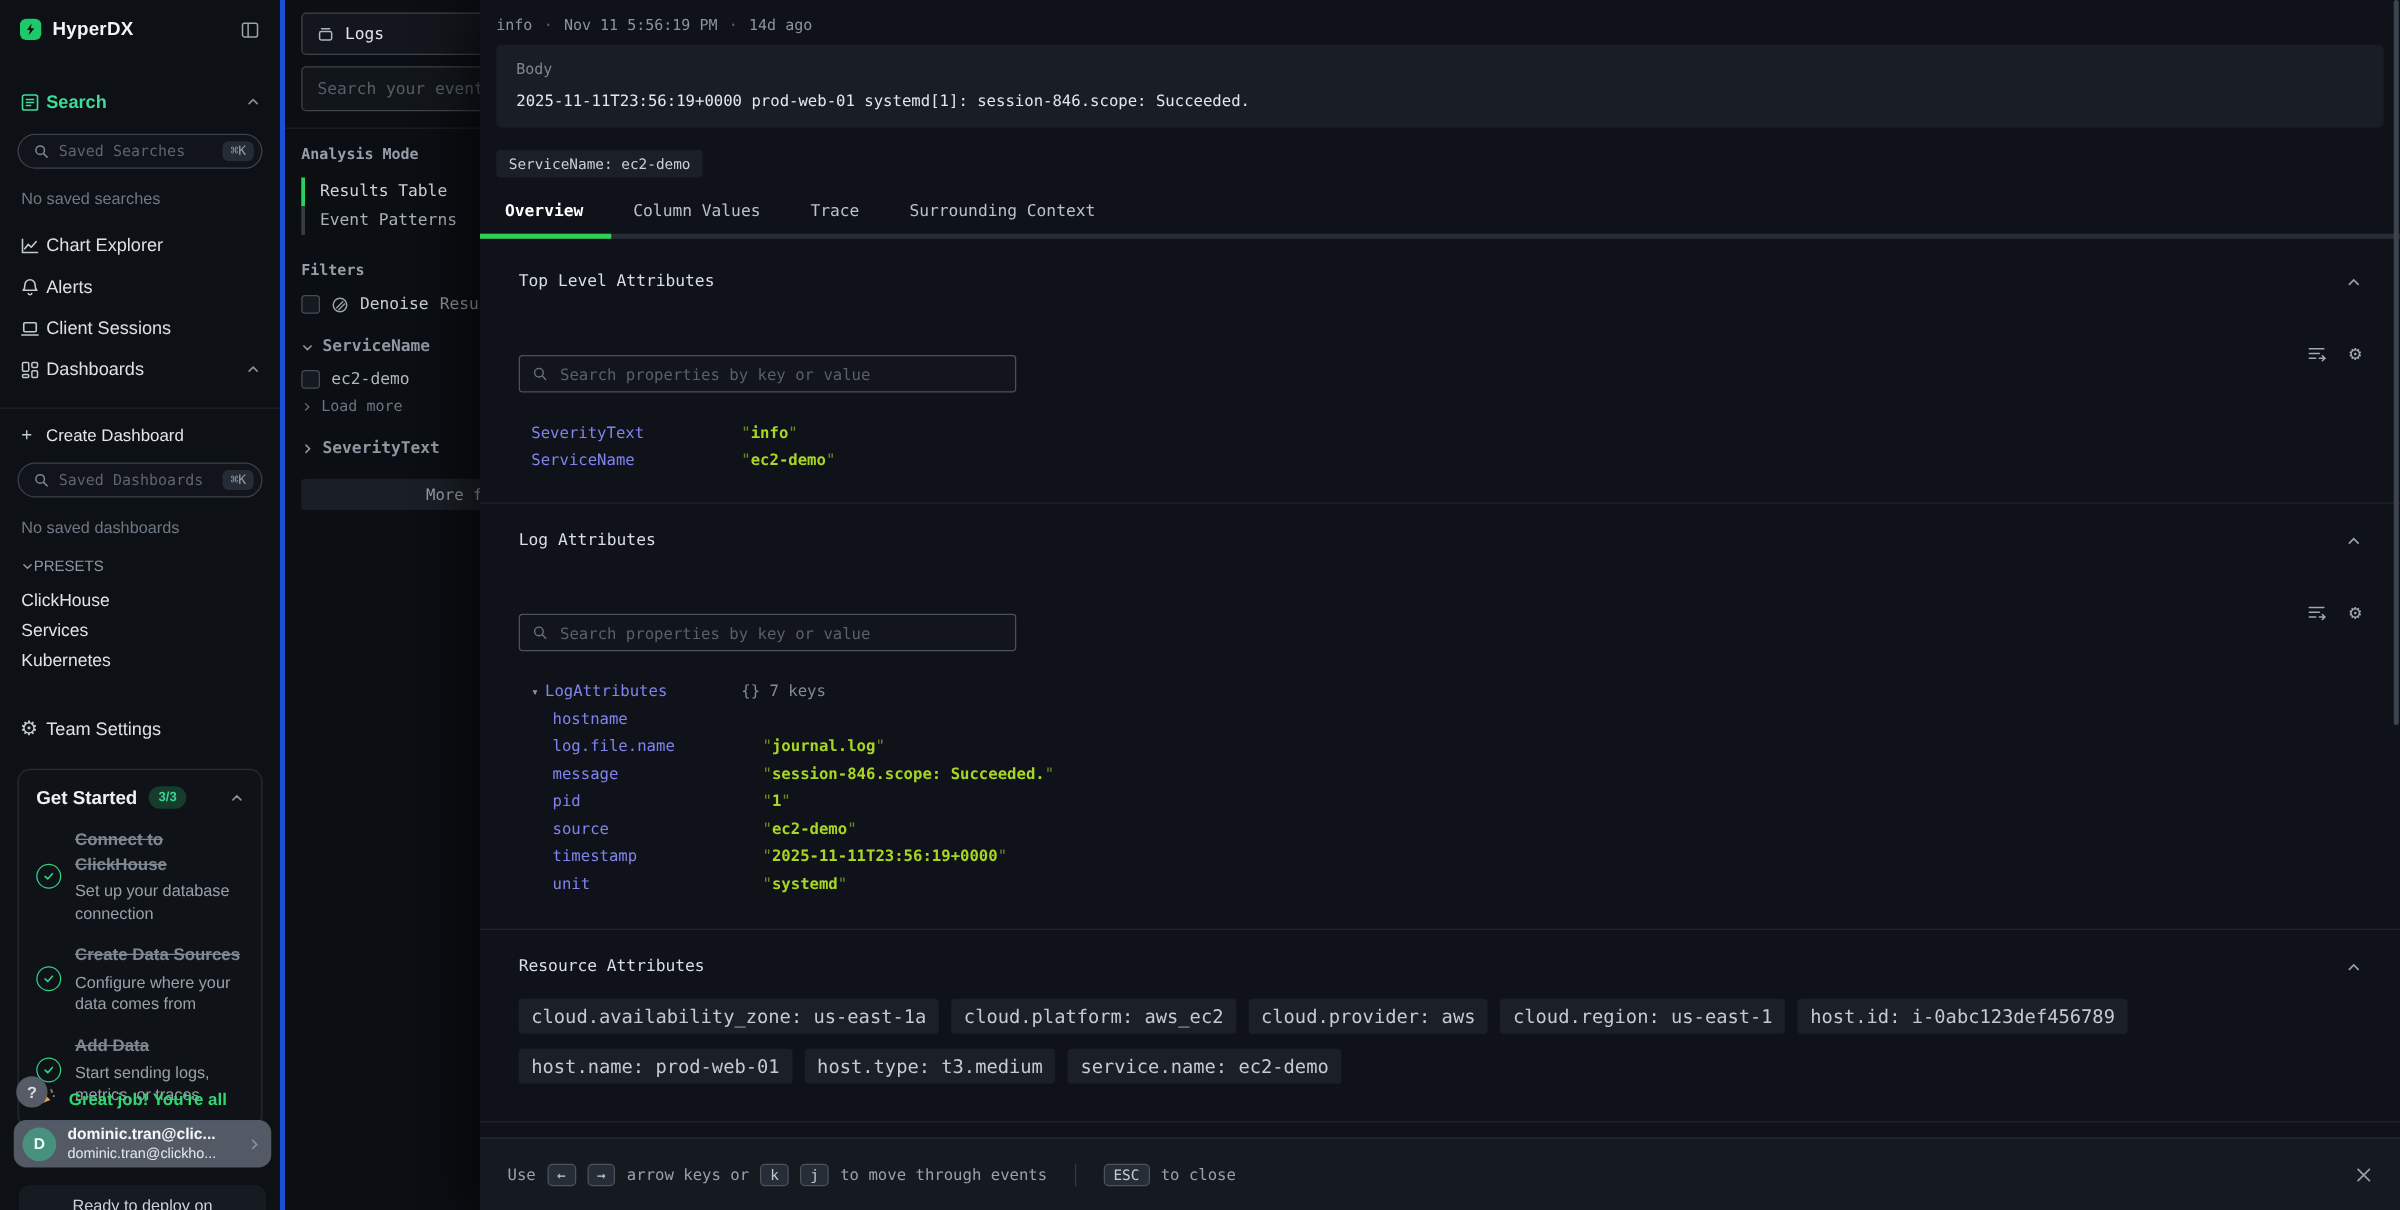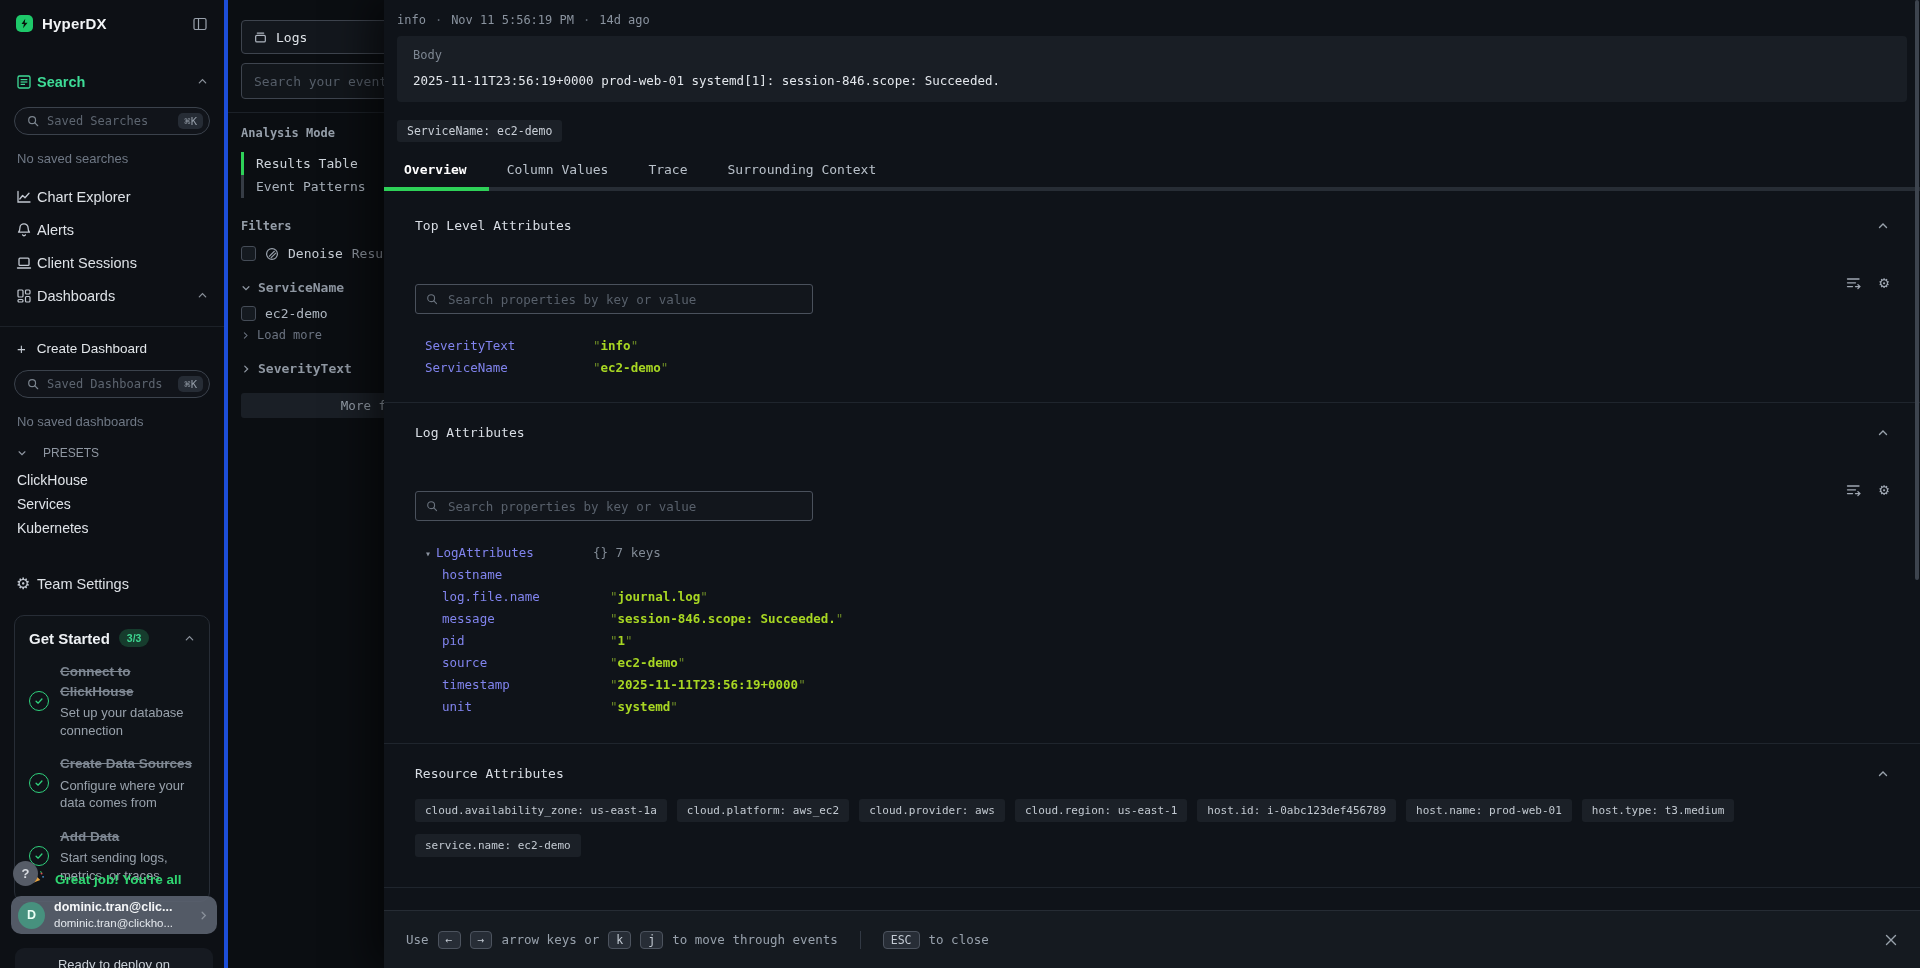--- a/index.html
+++ b/index.html
@@ -23,21 +23,21 @@
   .pill{display:flex;align-items:center;gap:8px;height:28px;margin:9px 14px 0;padding:0 6px 0 12px;
         border:1px solid #3b424c;border-radius:999px;background:#11141a;cursor:pointer;}
   .pill .mag{color:#7c858f;}
   .pill .ph{color:#5d6570;font-family:"DejaVu Sans Mono",monospace;font-size:12px;flex:1;}
   .kbd-pill{background:#262c35;border-radius:5px;padding:2px 6px;font-family:"DejaVu Sans Mono",monospace;
             font-size:10.5px;color:#939ca7;}
   .muted-line{color:#6f7885;font-size:13px;padding:0 17px;margin-top:16px;}
   .sb-divider{border-top:1px solid #1c2128;margin-top:14px;}
   .create-dash{display:flex;align-items:center;gap:11px;padding:0 17px;margin-top:13px;font-size:13.5px;color:#e2e6ea;cursor:pointer;}
   .plus{color:#c4cad2;font-size:15px;}
-  .presets-hdr{display:flex;align-items:center;gap:16px;color:#8f97a2;font-size:12px;padding:0 17px;margin-top:17px;cursor:pointer;}
+  .presets-hdr{display:flex;align-items:center;gap:0;color:#8f97a2;font-size:12px;padding:0 17px;margin-top:17px;cursor:pointer;}
   .preset-item{display:flex;align-items:center;height:23px;padding:0 17px;font-size:14px;color:#e0e4e9;cursor:pointer;margin-top:1px;}
   .team-settings{margin-top:28px;}
   .gear-glyph{font-size:16px;line-height:1;}
 
   .getstarted{margin:15px 14px 0;border:1px solid #272d36;border-radius:10px;background:#0f1318;padding:13px 14px 16px;}
   .gs-header{display:flex;align-items:center;gap:9px;}
   .gs-title{font-weight:bold;font-size:15px;color:#eef1f4;}
   .badge{background:#163c2d;color:#3ed691;border-radius:999px;font-size:10.5px;font-weight:bold;padding:3px 8px;}
   .gs-header .grow{flex:1;}
   .gs-item{display:flex;gap:11px;margin-top:15px;align-items:center;}
@@ -56,21 +56,21 @@
   .avatar{flex:none;width:27px;height:27px;border-radius:50%;background:#47917e;color:#eafff5;font-size:12.5px;
           font-weight:bold;display:flex;align-items:center;justify-content:center;}
   .user-texts{flex:1;min-width:0;line-height:1.25;}
   .user-name{font-size:12.5px;font-weight:bold;color:#f5f7f9;white-space:nowrap;}
   .user-email{font-size:11.5px;color:#e4e8ed;white-space:nowrap;}
   .deploy-card{position:absolute;left:15px;top:948px;width:198px;height:42px;background:#161a21;border-radius:9px;
                display:flex;justify-content:center;padding-top:9px;color:#ccd2d9;font-size:13px;z-index:1;}
 
   
   .filters{position:absolute;left:228px;top:0;width:156px;height:968px;background:#0b0e12;overflow:hidden;}
-  .fp-inner{width:310px;padding:20px 0 0 13px;font-family:"DejaVu Sans Mono",monospace;}
+  .fp-inner{width:310px;padding:10px 0 0 13px;font-family:"DejaVu Sans Mono",monospace;}
   .src-btn{width:290px;height:34px;border:1px solid #3e444e;border-radius:4px;background:#13171d;display:flex;
            align-items:center;gap:9px;padding:0 12px;color:#dfe3e8;font-size:13px;cursor:pointer;}
   .src-btn .sicon{color:#aeb5bf;}
   .event-search{margin-top:9px;width:290px;height:36px;border:1px solid #3e444e;border-radius:4px;background:#12161b;
                 color:#dfe3e8;font-family:"DejaVu Sans Mono",monospace;font-size:13px;padding:0 12px;outline:none;}
   .event-search::placeholder{color:#565e69;}
   .fp-divider{border-top:1px solid #1c2128;margin:13px 0 0 -13px;width:180px;}
   .fp-label{margin-top:13px;color:#959ea9;font-weight:bold;font-size:12px;}
   .mode-list{margin-top:12px;}
   .mode-item{display:flex;align-items:center;height:23px;padding-left:12px;border-left:3px solid #363c45;
@@ -116,21 +116,21 @@
   .kv-block{margin-top:20px;padding-bottom:24px;}
   .kv{display:grid;grid-template-columns:168px 1fr;align-items:center;height:22px;padding-left:10px;font-size:12.5px;}
   .kv.child{padding-left:27px;}
   .key{color:#8184ee;cursor:pointer;}
   .val{color:#a8d723;font-weight:bold;}
   .val::before,.val::after{content:'"';color:#6d8b26;font-weight:normal;}
   .meta{color:#828b96;}
   .caret{color:#8b93a0;margin-right:5px;font-size:10px;}
   .tree{margin-top:20px;padding-bottom:26px;}
   .chips-wrap{margin-top:18px;display:flex;flex-wrap:wrap;gap:12px 10px;max-width:1380px;padding-bottom:30px;}
-  .rchip{background:#1b2027;border-radius:3px;padding:5px 10px;color:#c3cad2;font-size:11px;white-space:nowrap;cursor:pointer;}
+  .rchip{background:#1b2027;border-radius:3px;padding:5px 10px;color:#c3cad2;font-size:15px;white-space:nowrap;cursor:pointer;}
 
   .d-footer{flex:none;height:58px;border-top:1px solid #262c34;background:#151a20;display:flex;align-items:center;
             gap:9px;padding:0 22px;color:#98a1ac;font-size:12.5px;}
   .kbd{background:#272d36;border:1px solid #4c535e;border-radius:4px;padding:1px 7px;font-size:11.5px;color:#c4cbd4;}
   .vdiv{width:1px;height:18px;background:#323944;margin:0 13px;}
   .close-x{margin-left:auto;color:#99a2ac;cursor:pointer;}
   .d-scrollbar{position:absolute;right:0;top:0;width:5px;height:927px;}
   .d-thumb{position:absolute;right:1px;top:0;width:4px;height:580px;border-radius:2px;background:#3d444e;}
 </style>
 </head>

